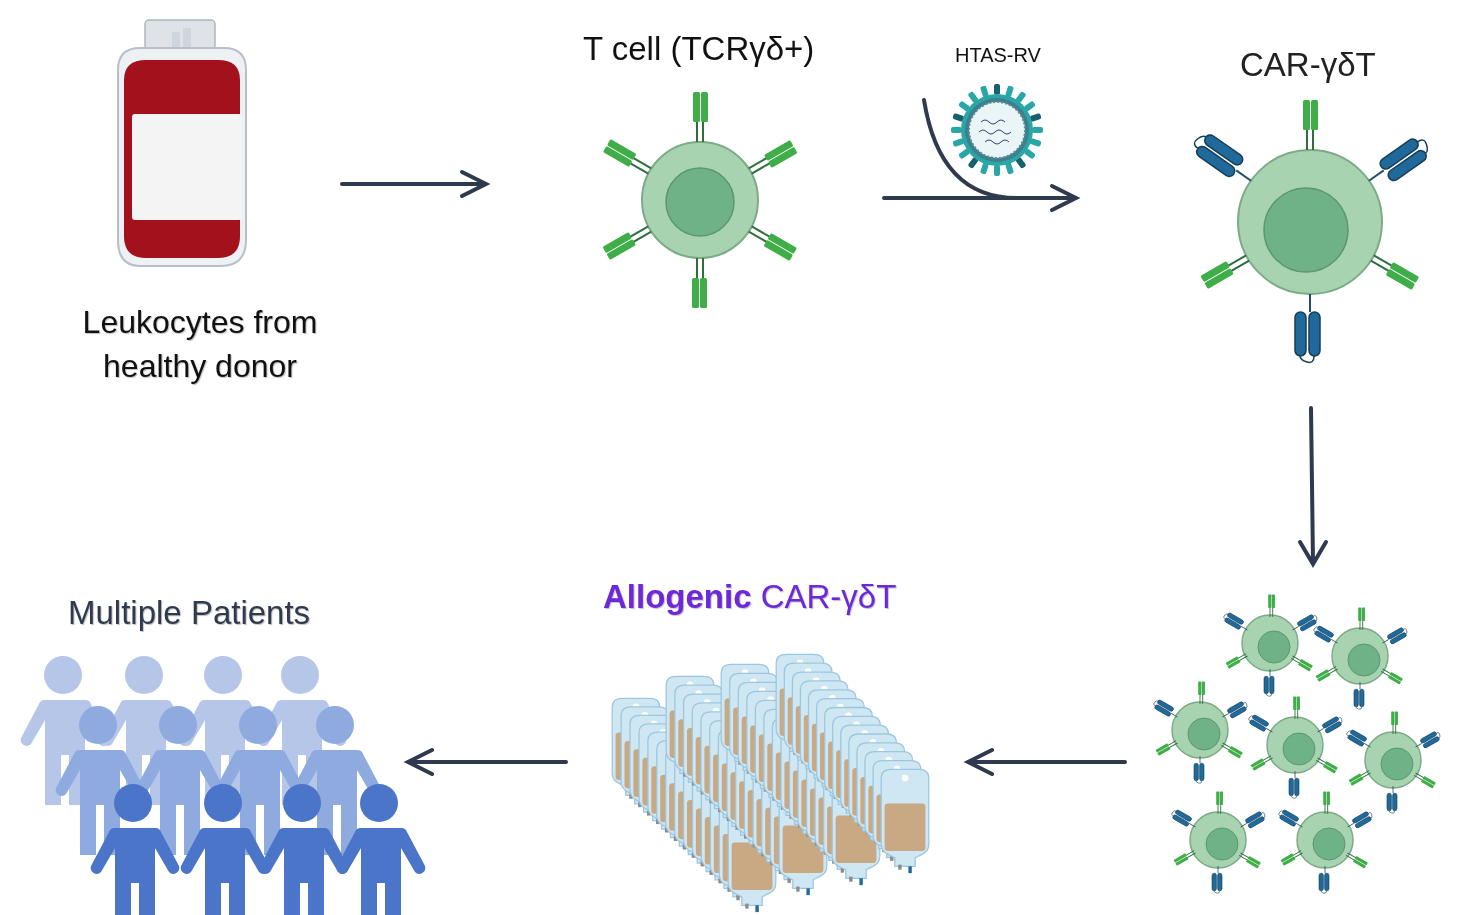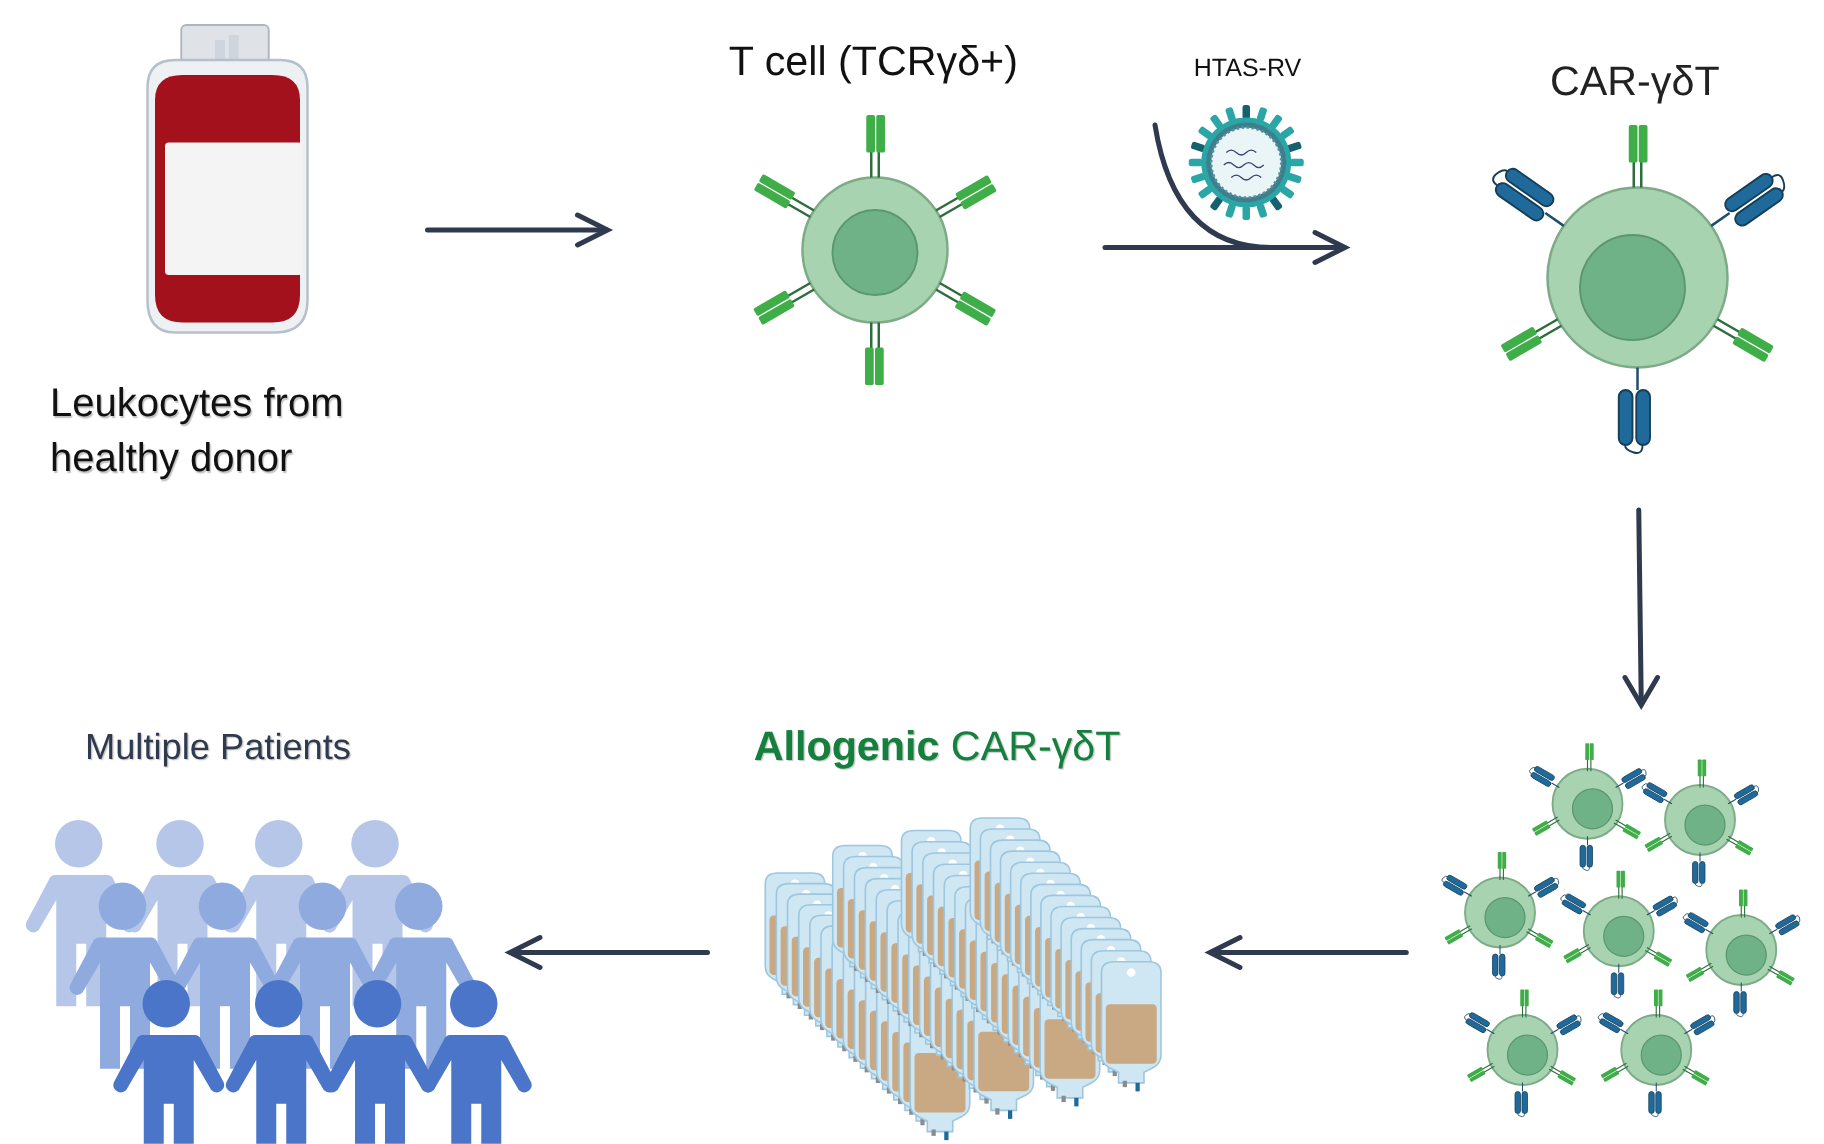--- a/index.html
+++ b/index.html
@@ -1,23 +1,23 @@
 <!DOCTYPE html>
 <html><head>
 <meta charset="utf-8">
 <style>
   html,body{margin:0;padding:0;background:#ffffff;}
   body{width:1459px;height:915px;position:relative;overflow:hidden;font-family:"Liberation Sans",sans-serif;}
   .lbl{position:absolute;white-space:nowrap;color:#111;}
-  #lbl-donor{left:40px;top:300px;width:320px;font-size:32px;line-height:44px;text-shadow:1px 1px 1px rgba(0,0,0,0.25);}
+  #lbl-donor{left:40px;top:300px;width:320px;text-align:center;font-size:32px;line-height:44px;text-shadow:1px 1px 1px rgba(0,0,0,0.25);}
   #lbl-tcell{left:572px;top:30px;font-size:33px;margin-left:11px;}
   #lbl-virus{left:955px;top:44px;font-size:20px;}
   #lbl-car{left:1240px;top:46px;font-size:33px;color:#222;}
-  #lbl-allo{left:603px;top:578px;font-size:33px;font-weight:bold;color:#15803d;text-shadow:1px 1px 1px rgba(0,0,0,0.25);}
-  #lbl-patients{left:68px;top:582px;font-size:29px;color:#2f3a4f;text-shadow:1px 1px 1px rgba(0,0,0,0.25);}
+  #lbl-allo{left:603px;top:578px;font-size:33px;font-weight:bold;color:#6d28d9;text-shadow:1px 1px 1px rgba(0,0,0,0.25);}
+  #lbl-patients{left:68px;top:594px;font-size:33px;color:#2f3a4f;text-shadow:1px 1px 1px rgba(0,0,0,0.25);}
   svg{position:absolute;left:0;top:0;}
 </style>
 </head>
 <body>
 
 <svg id="canvas" width="1459" height="915" viewBox="0 0 1459 915">
   <defs>
     <marker id="ah" markerWidth="10" markerHeight="10" refX="8" refY="5" orient="auto" markerUnits="userSpaceOnUse">
     </marker>
     <g id="tcr">

